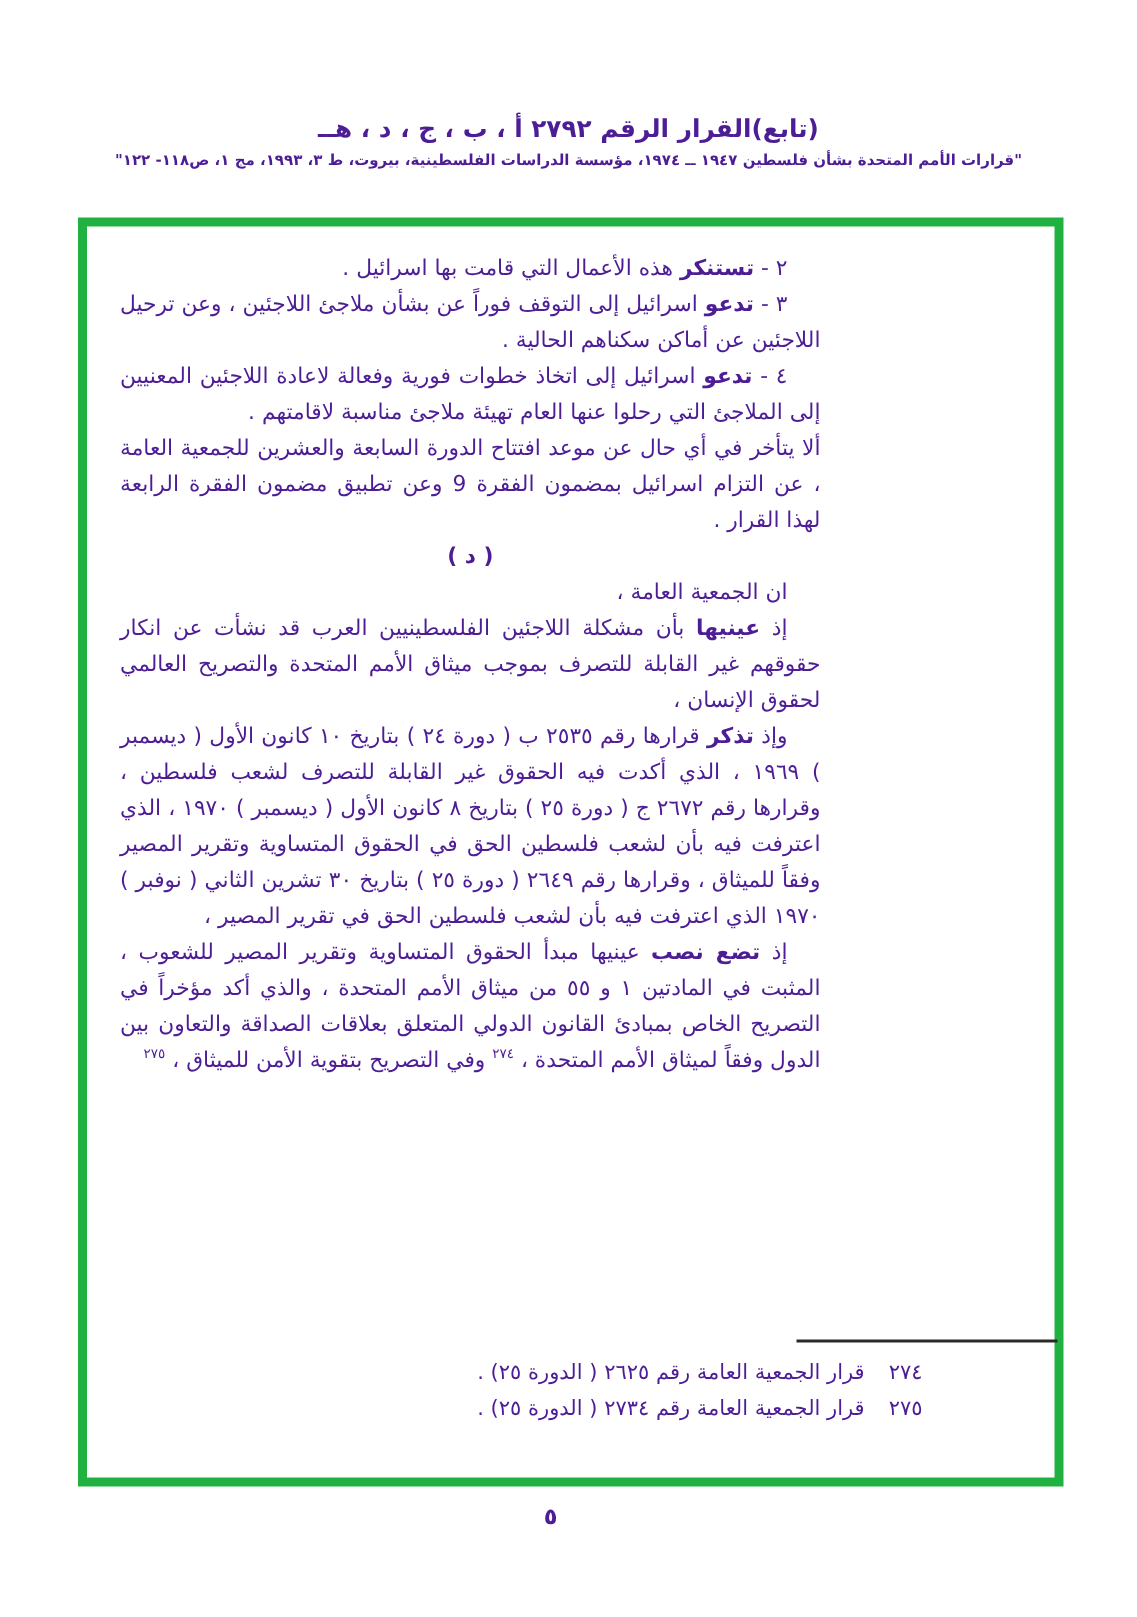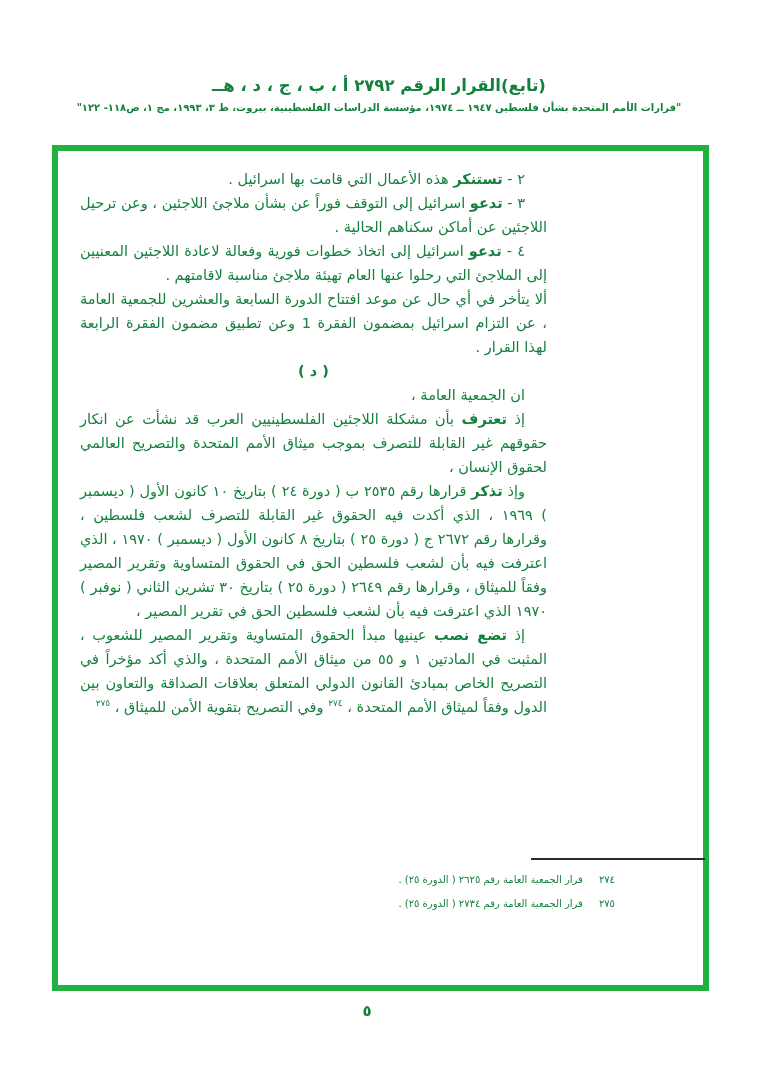--- a/index.html
+++ b/index.html
@@ -27,35 +27,35 @@
   .indent{text-indent:22px;}
   .continuation{margin-top:8px;}
   .section-marker{
     font-weight:bold;text-align:center;
     margin:3px -138px 3px 0;
   }
   .preamble-heading{font-weight:normal;text-indent:22px;}
   b{font-weight:bold;}
   sup.ref{font-size:9px;line-height:0;}
   
-  .footnotes{position:absolute;left:0;right:0;top:707px;direction:rtl;font-size:10px;}
+  .footnotes{position:absolute;left:0;right:0;top:742px;direction:rtl;font-size:14px;}
   .fn-rule{position:absolute;top:0;right:-2px;width:174px;border-top:2px solid #2a2a2a;}
   .fn-rows{padding-top:10px;margin-right:88px;}
   .fn-row{margin:0;line-height:24px;}
   .fn-num{display:inline-block;margin-left:16px;}
   
   .page-number{
     position:absolute;left:352px;top:1002px;width:30px;text-align:center;
     font-size:15px;font-weight:bold;
   }
 </style>
 </head>
 <body>
 
-<div class="page" style="color: #15803d;">
+<div class="page" style="color: #4c1d95;">
 
   <div class="header">
     <div class="header-title">(تابع)القرار الرقم ٢٧٩٢ أ ، ب ، ج ، د ، هــ</div>
     <div class="header-source">"قرارات الأمم المتحدة بشأن فلسطين ١٩٤٧ ــ ١٩٧٤، مؤسسة الدراسات الفلسطينية، بيروت، ط ٣، ١٩٩٣، مج ١، ص١١٨- ١٢٢"</div>
   </div>
 
   <div class="frame" style="border-color: rgb(33, 177, 65);">
 
     <div class="content">
 
@@ -65,28 +65,28 @@
 
       <p class="indent">
         <span>٣ - </span><b>تدعو</b><span> اسرائيل إلى التوقف فوراً عن بشأن ملاجئ اللاجئين ، وعن ترحيل اللاجئين عن أماكن سكناهم الحالية .</span>
       </p>
 
       <p class="indent">
         <span>٤ - </span><b>تدعو</b><span> اسرائيل إلى اتخاذ خطوات فورية وفعالة لاعادة اللاجئين المعنيين إلى الملاجئ التي رحلوا عنها العام تهيئة ملاجئ مناسبة لاقامتهم .</span>
       </p>
 
 
-      <p class="continuation">ألا يتأخر في أي حال عن موعد افتتاح الدورة السابعة والعشرين للجمعية العامة ، عن التزام اسرائيل بمضمون الفقرة 1 وعن تطبيق مضمون الفقرة الرابعة لهذا القرار .</p>
+      <p class="continuation">ألا يتأخر في أي حال عن موعد افتتاح الدورة السابعة والعشرين للجمعية العامة ، عن التزام اسرائيل بمضمون الفقرة 9 وعن تطبيق مضمون الفقرة الرابعة لهذا القرار .</p>
 
       <p class="section-marker">( د )</p>
 
       <p class="preamble-heading">ان الجمعية العامة ،</p>
 
       <p class="indent">
-        <span>إذ </span><b>تعترف</b><span> بأن مشكلة اللاجئين الفلسطينيين العرب قد نشأت عن انكار حقوقهم غير القابلة للتصرف بموجب ميثاق الأمم المتحدة والتصريح العالمي لحقوق الإنسان ،</span>
+        <span>إذ </span><b>عينيها</b><span> بأن مشكلة اللاجئين الفلسطينيين العرب قد نشأت عن انكار حقوقهم غير القابلة للتصرف بموجب ميثاق الأمم المتحدة والتصريح العالمي لحقوق الإنسان ،</span>
       </p>
 
       <p class="indent">
         <span>وإذ </span><b>تذكر</b><span> قرارها رقم ٢٥٣٥ ب ( دورة ٢٤ ) بتاريخ ١٠ كانون الأول ( ديسمبر ) ١٩٦٩ ، الذي أكدت فيه الحقوق غير القابلة للتصرف لشعب فلسطين ، وقرارها رقم ٢٦٧٢ ج ( دورة ٢٥ ) بتاريخ ٨ كانون الأول ( ديسمبر ) ١٩٧٠ ، الذي اعترفت فيه بأن لشعب فلسطين الحق في الحقوق المتساوية وتقرير المصير وفقاً للميثاق ، وقرارها رقم ٢٦٤٩ ( دورة ٢٥ ) بتاريخ ٣٠ تشرين الثاني ( نوفبر ) ١٩٧٠ الذي اعترفت فيه بأن لشعب فلسطين الحق في تقرير المصير ،</span>
       </p>
 
       <p class="indent">
         <span>إذ </span><b>تضع نصب</b><span> عينيها مبدأ الحقوق المتساوية وتقرير المصير للشعوب ، المثبت في المادتين ١ و ٥٥ من ميثاق الأمم المتحدة ، والذي أكد مؤخراً في التصريح الخاص بمبادئ القانون الدولي المتعلق بعلاقات الصداقة والتعاون بين الدول وفقاً لميثاق الأمم المتحدة ، </span><sup class="ref">٢٧٤</sup><span> وفي التصريح بتقوية الأمن للميثاق ، </span><sup class="ref">٢٧٥</sup>
       </p>
 

